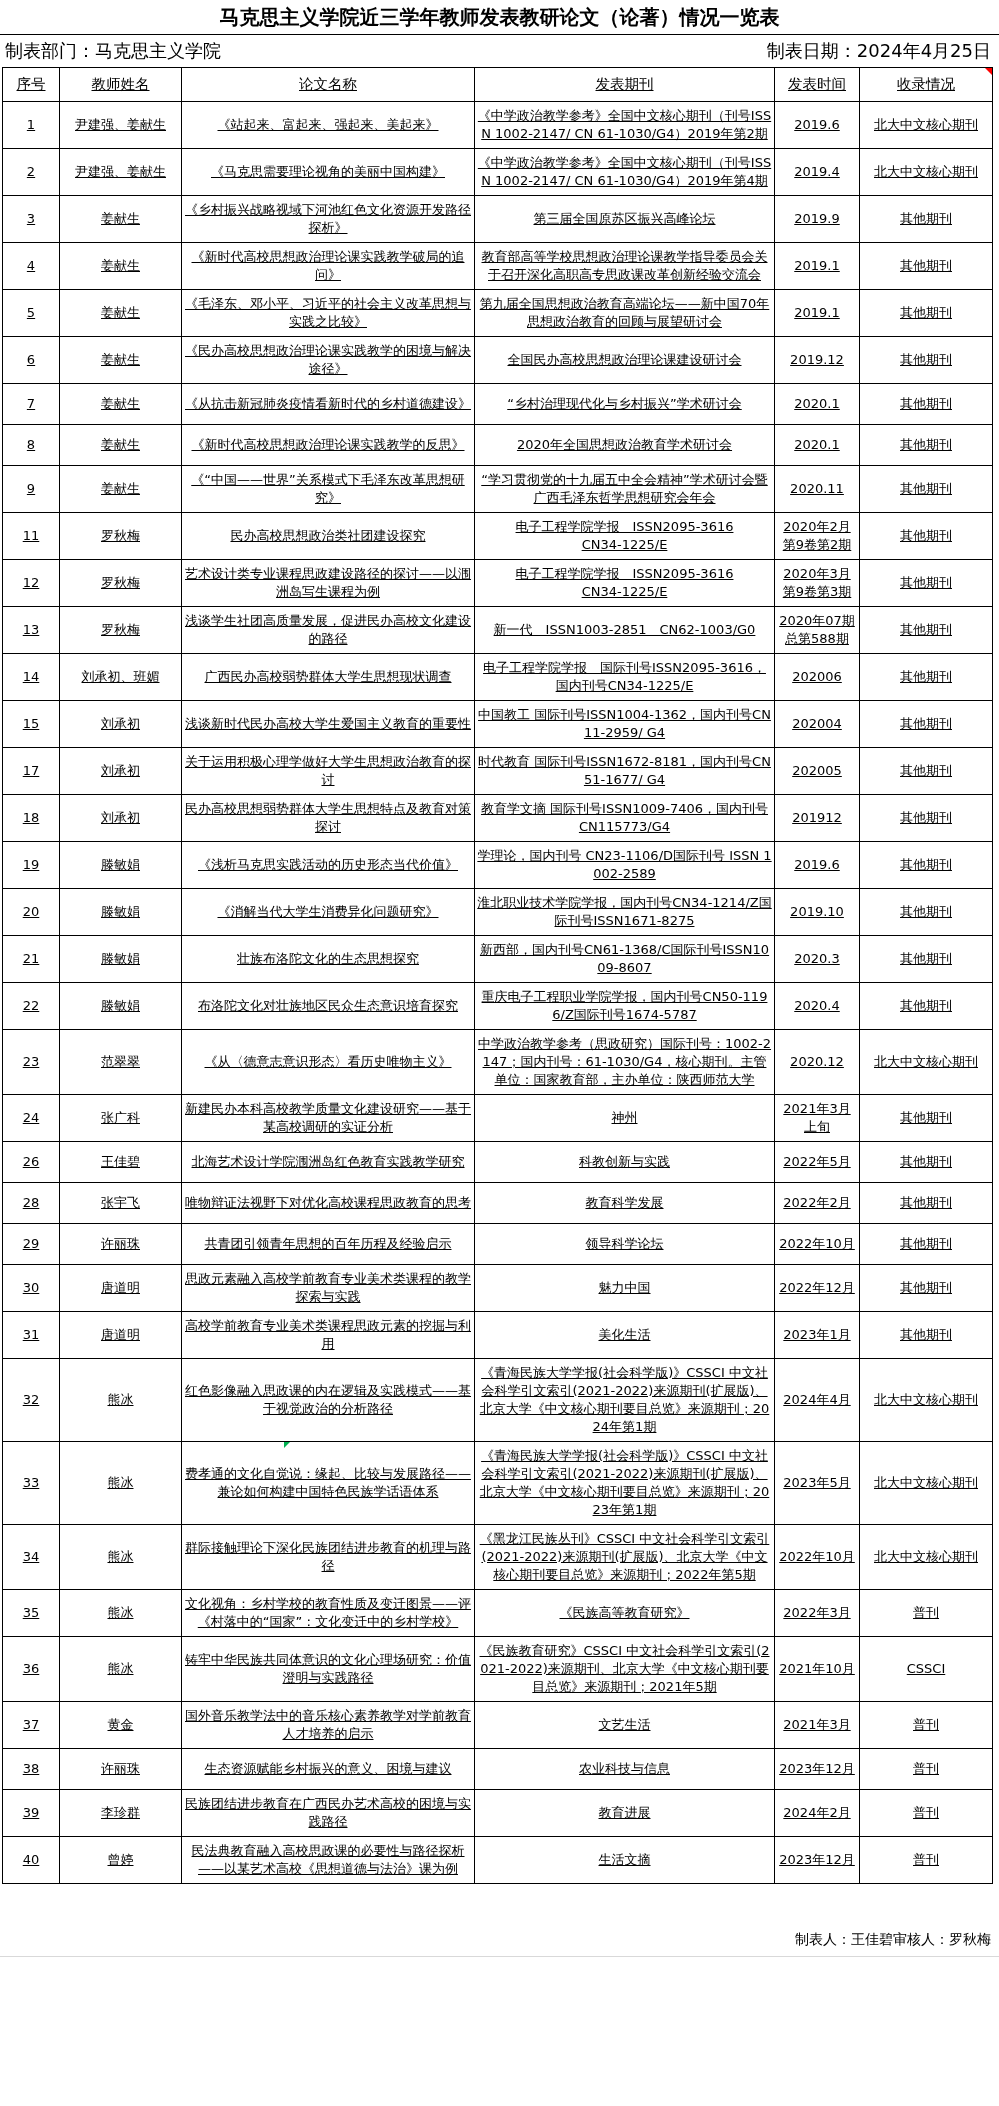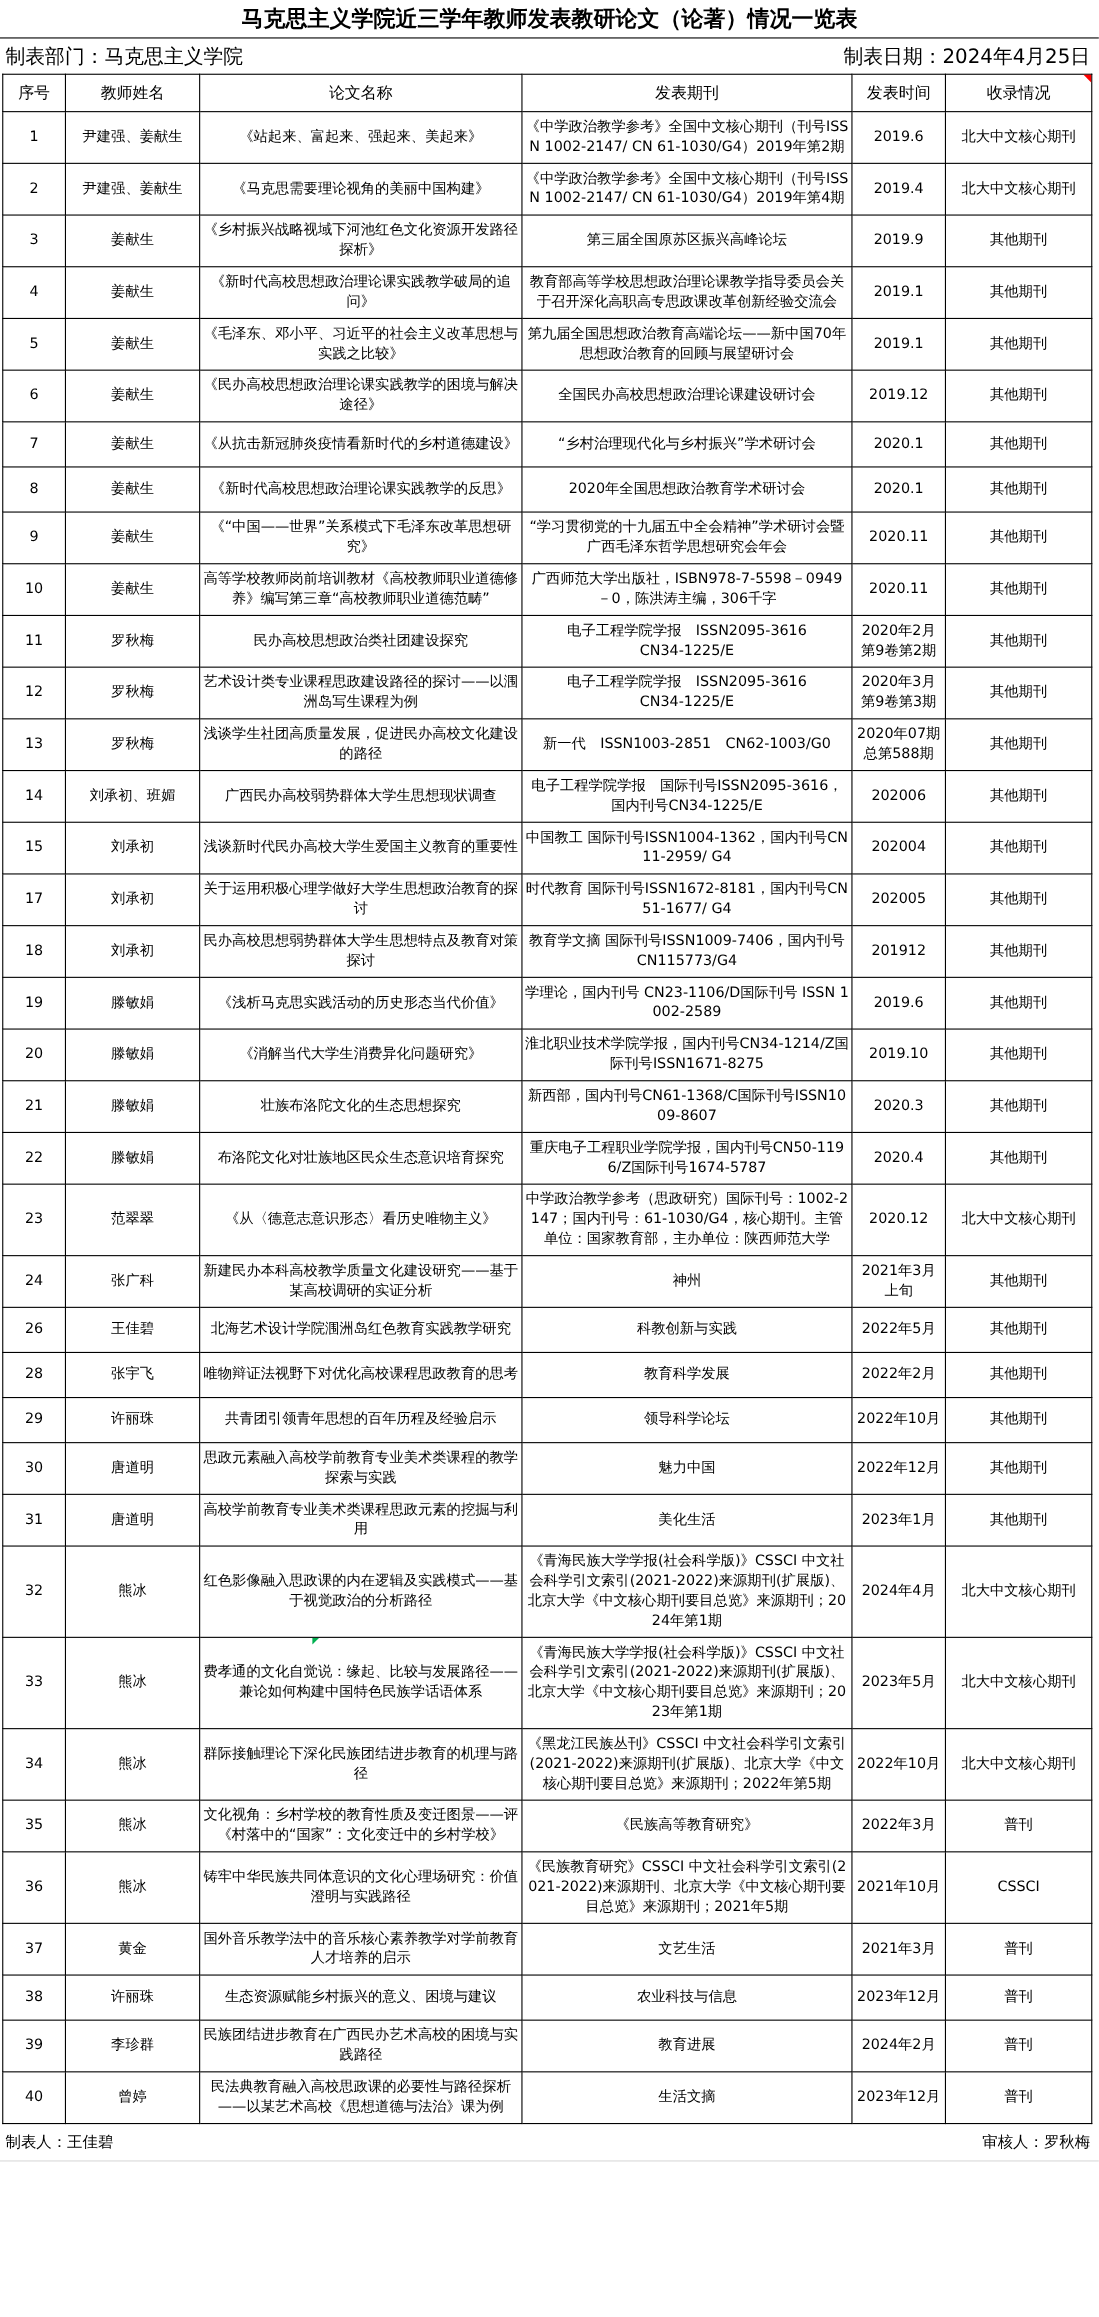--- a/index.html
+++ b/index.html
@@ -2,29 +2,29 @@
 <html><head>
 <meta charset="utf-8">
 <style>
   html,body{margin:0;padding:0;background:#ffffff;color:#000;}
   body{width:999px;min-height:2106px;position:relative;overflow:hidden;
        font-family:"DejaVu Sans","Liberation Sans",sans-serif;}
   .gridline-v{position:absolute;z-index:-1;left:996px;top:0;width:1px;height:100%;background:#d9d9d9;}
   .doc-title{text-align:center;font-weight:bold;font-size:20px;padding:4px 0 3px;border-bottom:1px solid #000;}
   .meta-row{display:flex;justify-content:space-between;align-items:center;
             font-size:18px;padding:4px 8px 4px 5px;}
-  table{border-collapse:collapse;table-layout:fixed;width:856px;margin-left:2px;}
+  table{border-collapse:collapse;table-layout:fixed;width:856px;margin-left:2px;text-decoration:underline;}
   th,td{border:1px solid #000;text-align:center;vertical-align:middle;position:relative;}
   th{font-size:14.5px;font-weight:normal;height:29px;padding:2px;}
   td{font-size:13px;line-height:18px;padding:5px 2px;word-break:break-all;white-space:pre-line;height:30px;}
   .corner-marker{position:absolute;width:0;height:0;top:0;}
   .corner-tr{right:0;border-top:7px solid #ff0000;border-left:7px solid transparent;}
   .corner-tl{left:0;border-top:6px solid #00b050;border-right:6px solid transparent;}
-  .footer-row{display:flex;justify-content:space-between;align-items:center;
-              font-size:14px;padding:8px 8px 7px 5px;border-bottom:1px solid #d9d9d9;}
+  .footer-row{display:flex;justify-content:flex-end;align-items:center;
+              font-size:14px;padding:8px 8px 7px 5px;border-bottom:1px solid #d9d9d9;margin-top:39px;}
 </style>
 </head>
 <body>
 
 <div class="gridline-v"></div>
 
 <div class="page">
   <div class="doc-title">马克思主义学院近三学年教师发表教研论文（论著）情况一览表</div>
 
   <div class="meta-row">
@@ -118,28 +118,20 @@
         </tr>
         <tr>
           <td>9</td>
           <td>姜献生</td>
           <td>《“中国——世界”关系模式下毛泽东改革思想研究》</td>
           <td>“学习贯彻党的十九届五中全会精神”学术研讨会暨广西毛泽东哲学思想研究会年会</td>
           <td>2020.11</td>
           <td>其他期刊</td>
         </tr>
         <tr>
-          <td>10</td>
-          <td>姜献生</td>
-          <td>高等学校教师岗前培训教材《高校教师职业道德修养》编写第三章“高校教师职业道德范畴”</td>
-          <td>广西师范大学出版社，ISBN978-7-5598－0949－0，陈洪涛主编，306千字</td>
-          <td>2020.11</td>
-          <td>其他期刊</td>
-        </tr>
-        <tr>
           <td>11</td>
           <td>罗秋梅</td>
           <td>民办高校思想政治类社团建设探究</td>
           <td>电子工程学院学报　ISSN2095-3616
 CN34-1225/E</td>
           <td>2020年2月
 第9卷第2期</td>
           <td>其他期刊</td>
         </tr>
         <tr>

